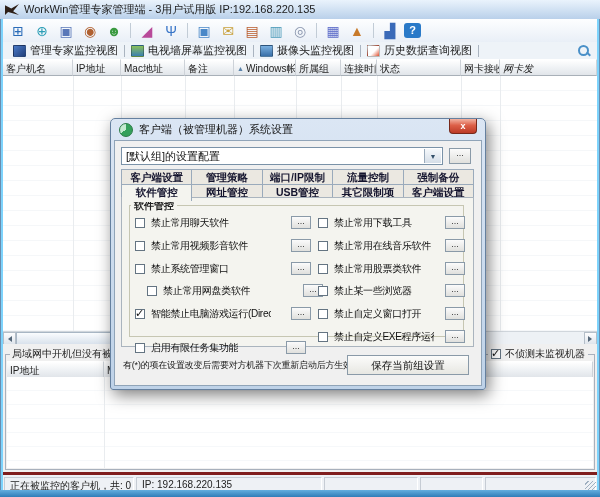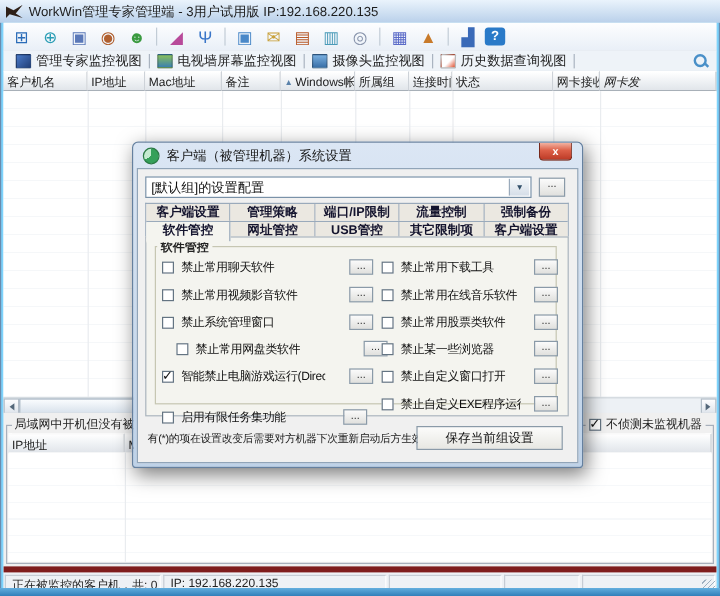--- a/index.html
+++ b/index.html
@@ -57,21 +57,21 @@
   .glabel{position:absolute;left:7px;top:3px;max-width:102px;white-space:nowrap;overflow:hidden;
        font-size:10px;color:#222;background:#f0f0f0;padding:0 2px;z-index:2;}
   .gcheck{position:absolute;right:9px;top:3px;display:flex;align-items:center;gap:4px;
        font-size:10px;color:#222;background:#f0f0f0;padding:0 3px;z-index:2;}
   .lanhead{position:absolute;left:4px;top:17px;right:4px;height:16px;display:flex;}
   .lanbody{position:absolute;left:4px;top:33px;right:4px;bottom:4px;background:#fff;
        background-image:repeating-linear-gradient(#ffffff 0 13px,#f6f8fa 13px 14px);}
   .lancolline{position:absolute;top:33px;bottom:4px;width:1px;background:#e9ecef;}
   
   .status{left:0;top:453px;right:0;height:18px;display:flex;align-items:stretch;
-       background:#eef1f5;border-top:5px solid #7f1d1d;font-size:10px;color:#222;}
+       background:#eef1f5;border-top:3px solid #7f1d1d;font-size:10px;color:#222;}
   .spanel{box-sizing:border-box;margin:2px 1px;padding:1px 5px 0;flex:none;white-space:nowrap;
        overflow:hidden;border:1px solid;border-color:#c6ccd4 #ffffff #ffffff #c6ccd4;}
   .grip{position:absolute;right:1px;bottom:1px;width:11px;height:11px;
        background:repeating-linear-gradient(135deg,transparent 0 2px,#9fb0c0 2px 3px);}
   
   .dialog{left:110px;top:118px;width:374px;height:270px;z-index:20;
        background:linear-gradient(#dbe6f4,#bed2e8);border:1px solid #65809f;
        border-radius:5px 5px 3px 3px;box-shadow:3px 5px 16px rgba(0,0,0,.5);}
   .dtitle{position:absolute;left:0;top:0;right:0;height:21px;display:flex;align-items:center;
        gap:6px;padding-left:8px;font-size:11px;color:#161616;}

